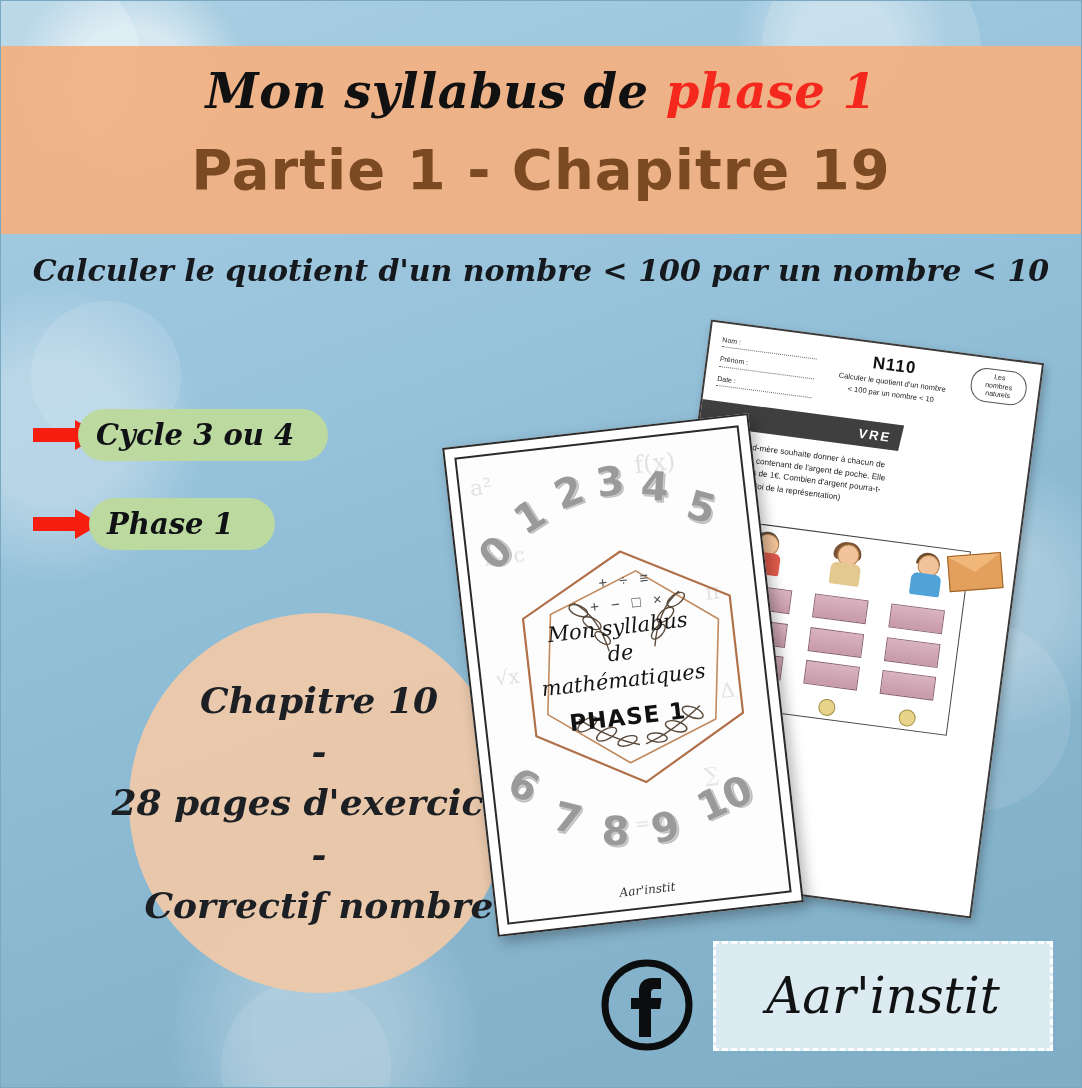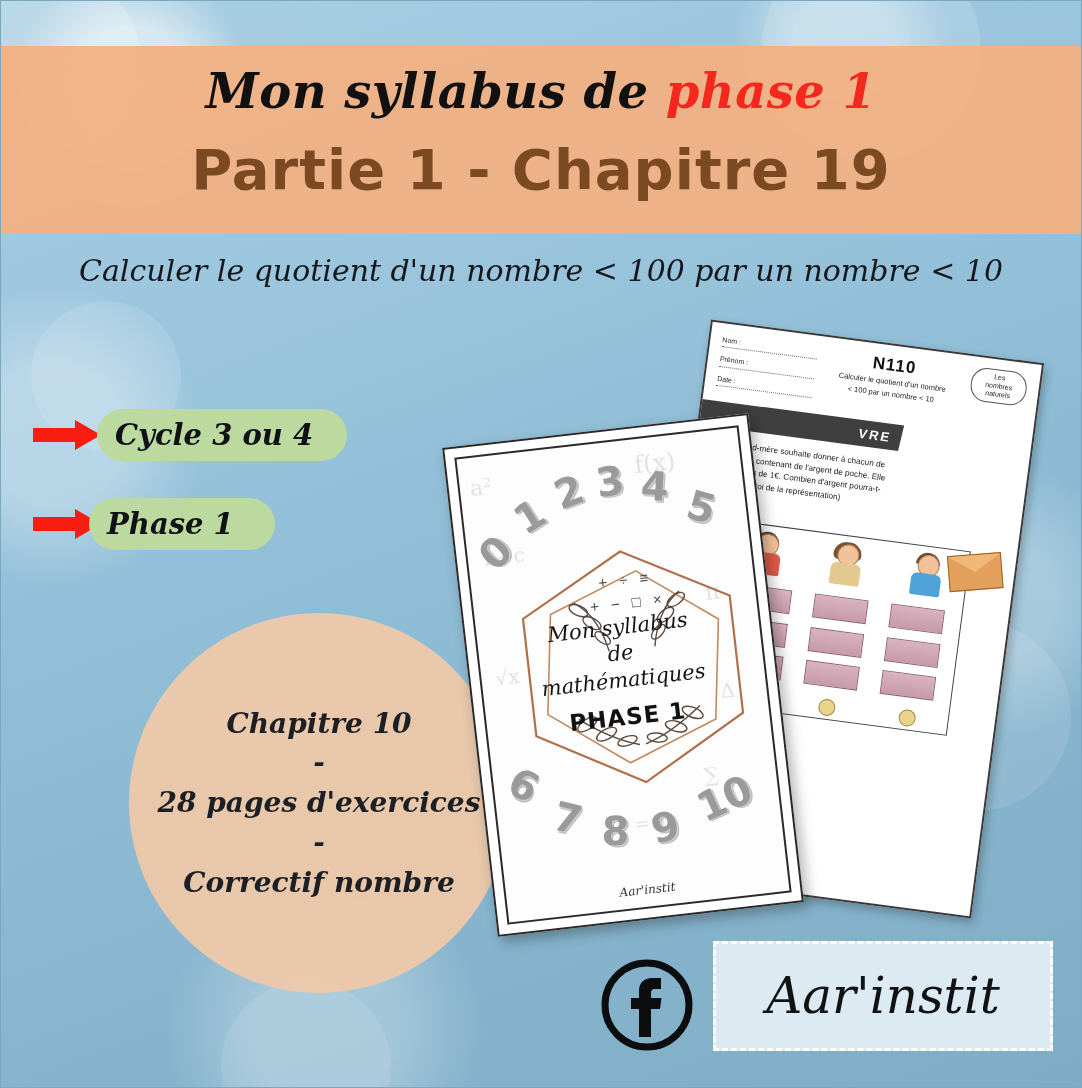--- a/index.html
+++ b/index.html
@@ -75,21 +75,21 @@
     white-space: nowrap;
   }
   .title-desc {
     position: absolute;
     left: 0;
     top: 252px;
     width: 100%;
     text-align: center;
     font-family: "DejaVu Serif", serif;
     font-style: italic;
-    font-weight: normal;
+    font-weight: bold;
     font-size: 30px;
     color: #15181c;
     white-space: nowrap;
   }
 
   
   .pill {
     position: absolute;
     height: 52px;
     background: #bcd9a0;
@@ -100,21 +100,21 @@
     box-sizing: border-box;
   }
   .pill-label {
     font-family: "DejaVu Serif", serif;
     font-style: italic;
     font-weight: bold;
     font-size: 29px;
     color: #101114;
     white-space: nowrap;
   }
-  .pill-1 { left: 96px; top: 408px; width: 250px; }
+  .pill-1 { left: 77px; top: 408px; width: 250px; }
   .pill-2 { left: 88px; top: 497px; width: 186px; }
 
   .arrow {
     position: absolute;
     width: 70px;
     height: 34px;
   }
   .arrow-1 { left: 32px; top: 417px; }
   .arrow-2 { left: 32px; top: 506px; }
 
@@ -130,21 +130,21 @@
     opacity: 0.93;
     display: flex;
     flex-direction: column;
     align-items: center;
     justify-content: center;
   }
   .circle-line {
     font-family: "DejaVu Serif", serif;
     font-style: italic;
     font-weight: bold;
-    font-size: 28px;
+    font-size: 36px;
     color: #141416;
     line-height: 1.42;
     text-align: center;
     white-space: nowrap;
   }
 
   
   .worksheet {
     position: absolute;
     left: 672px;

